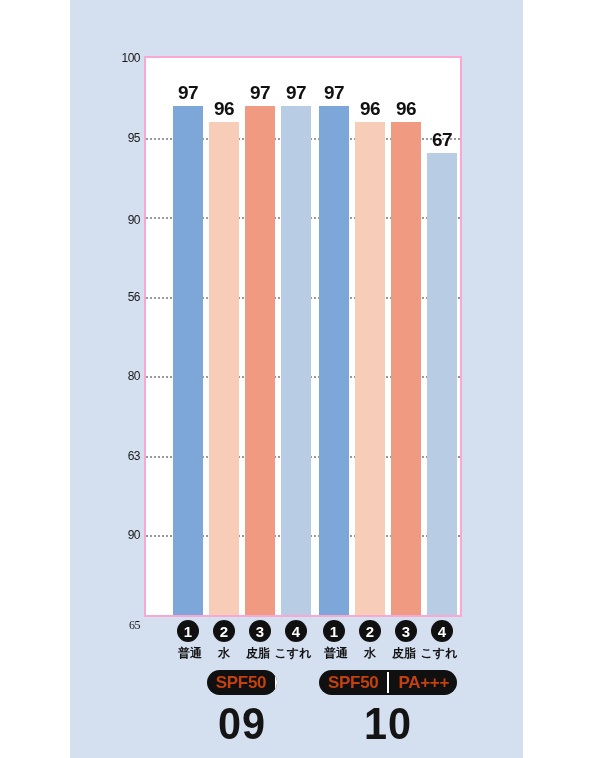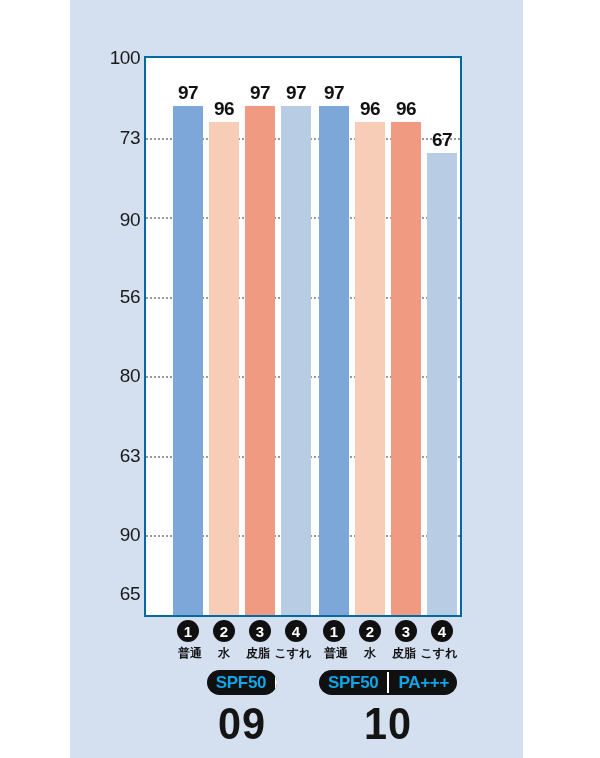--- a/index.html
+++ b/index.html
@@ -26,21 +26,21 @@
   }
 
   
   #chart-frame {
     position: absolute;
     left: 144px;
     top: 56px;
     width: 318px;
     height: 561px;
     background: #ffffff;
-    border: 2px solid #0369a1;
+    border: 2px solid #f9a8d4;
     box-sizing: border-box;
   }
 
   #plot-area {
     position: absolute;
     left: 0;
     top: 0;
     right: 0;
     bottom: 0;
   }
@@ -53,21 +53,21 @@
     height: 0;
     border-top: 2px dotted #9a9a9a;
   }
 
   
   .y-label {
     position: absolute;
     right: 0;
     width: 44px;
     text-align: right;
-    font-size: 19px;
+    font-size: 12px;
     color: #1a1a1a;
     transform: translateY(-50%);
     letter-spacing: -0.5px;
   }
   #y-axis {
     position: absolute;
     left: 92px;
     top: 56px;
     width: 48px;
     height: 561px;
@@ -131,21 +131,21 @@
   .spf-pill {
     margin-top: 7px;
     background: #101010;
     border-radius: 13px;
     height: 25px;
     display: inline-flex;
     align-items: stretch;
     overflow: hidden;
   }
   .spf-pill .seg {
-    color: #0ea5e9;
+    color: #c2410c;
     font-size: 17px;
     font-weight: 700;
     display: flex;
     align-items: center;
     justify-content: center;
     padding: 0 9px;
     letter-spacing: -0.3px;
     white-space: nowrap;
   }
   .spf-pill .divider {
@@ -167,27 +167,27 @@
     font-family: "Liberation Sans", sans-serif;
     transform: scaleX(0.92);
   }
 </style>
 </head>
 <body>
 
 <div id="bg-panel"></div>
 
 <div id="y-axis">
-    <div class="y-label" style="top: 538px;">65</div>
+    <div class="y-label" style="top: 569px; font-family: Liberation Serif, serif;">65</div>
     <div class="y-label" style="top: 479.429px;">90</div>
     <div class="y-label" style="top: 399.857px;">63</div>
     <div class="y-label" style="top: 320.286px;">80</div>
     <div class="y-label" style="top: 240.714px;">56</div>
     <div class="y-label" style="top: 164px;">90</div>
-    <div class="y-label" style="top: 81.5714px;">73</div>
+    <div class="y-label" style="top: 81.5714px;">95</div>
     <div class="y-label" style="top: 2px;">100</div>
   </div>
 
 <div id="chart-frame">
   <div id="plot-area">
       <div class="gridline" style="top: 477.429px;"></div>
       <div class="gridline" style="top: 397.857px;"></div>
       <div class="gridline" style="top: 318.286px;"></div>
       <div class="gridline" style="top: 238.714px;"></div>
       <div class="gridline" style="top: 159.143px;"></div>

